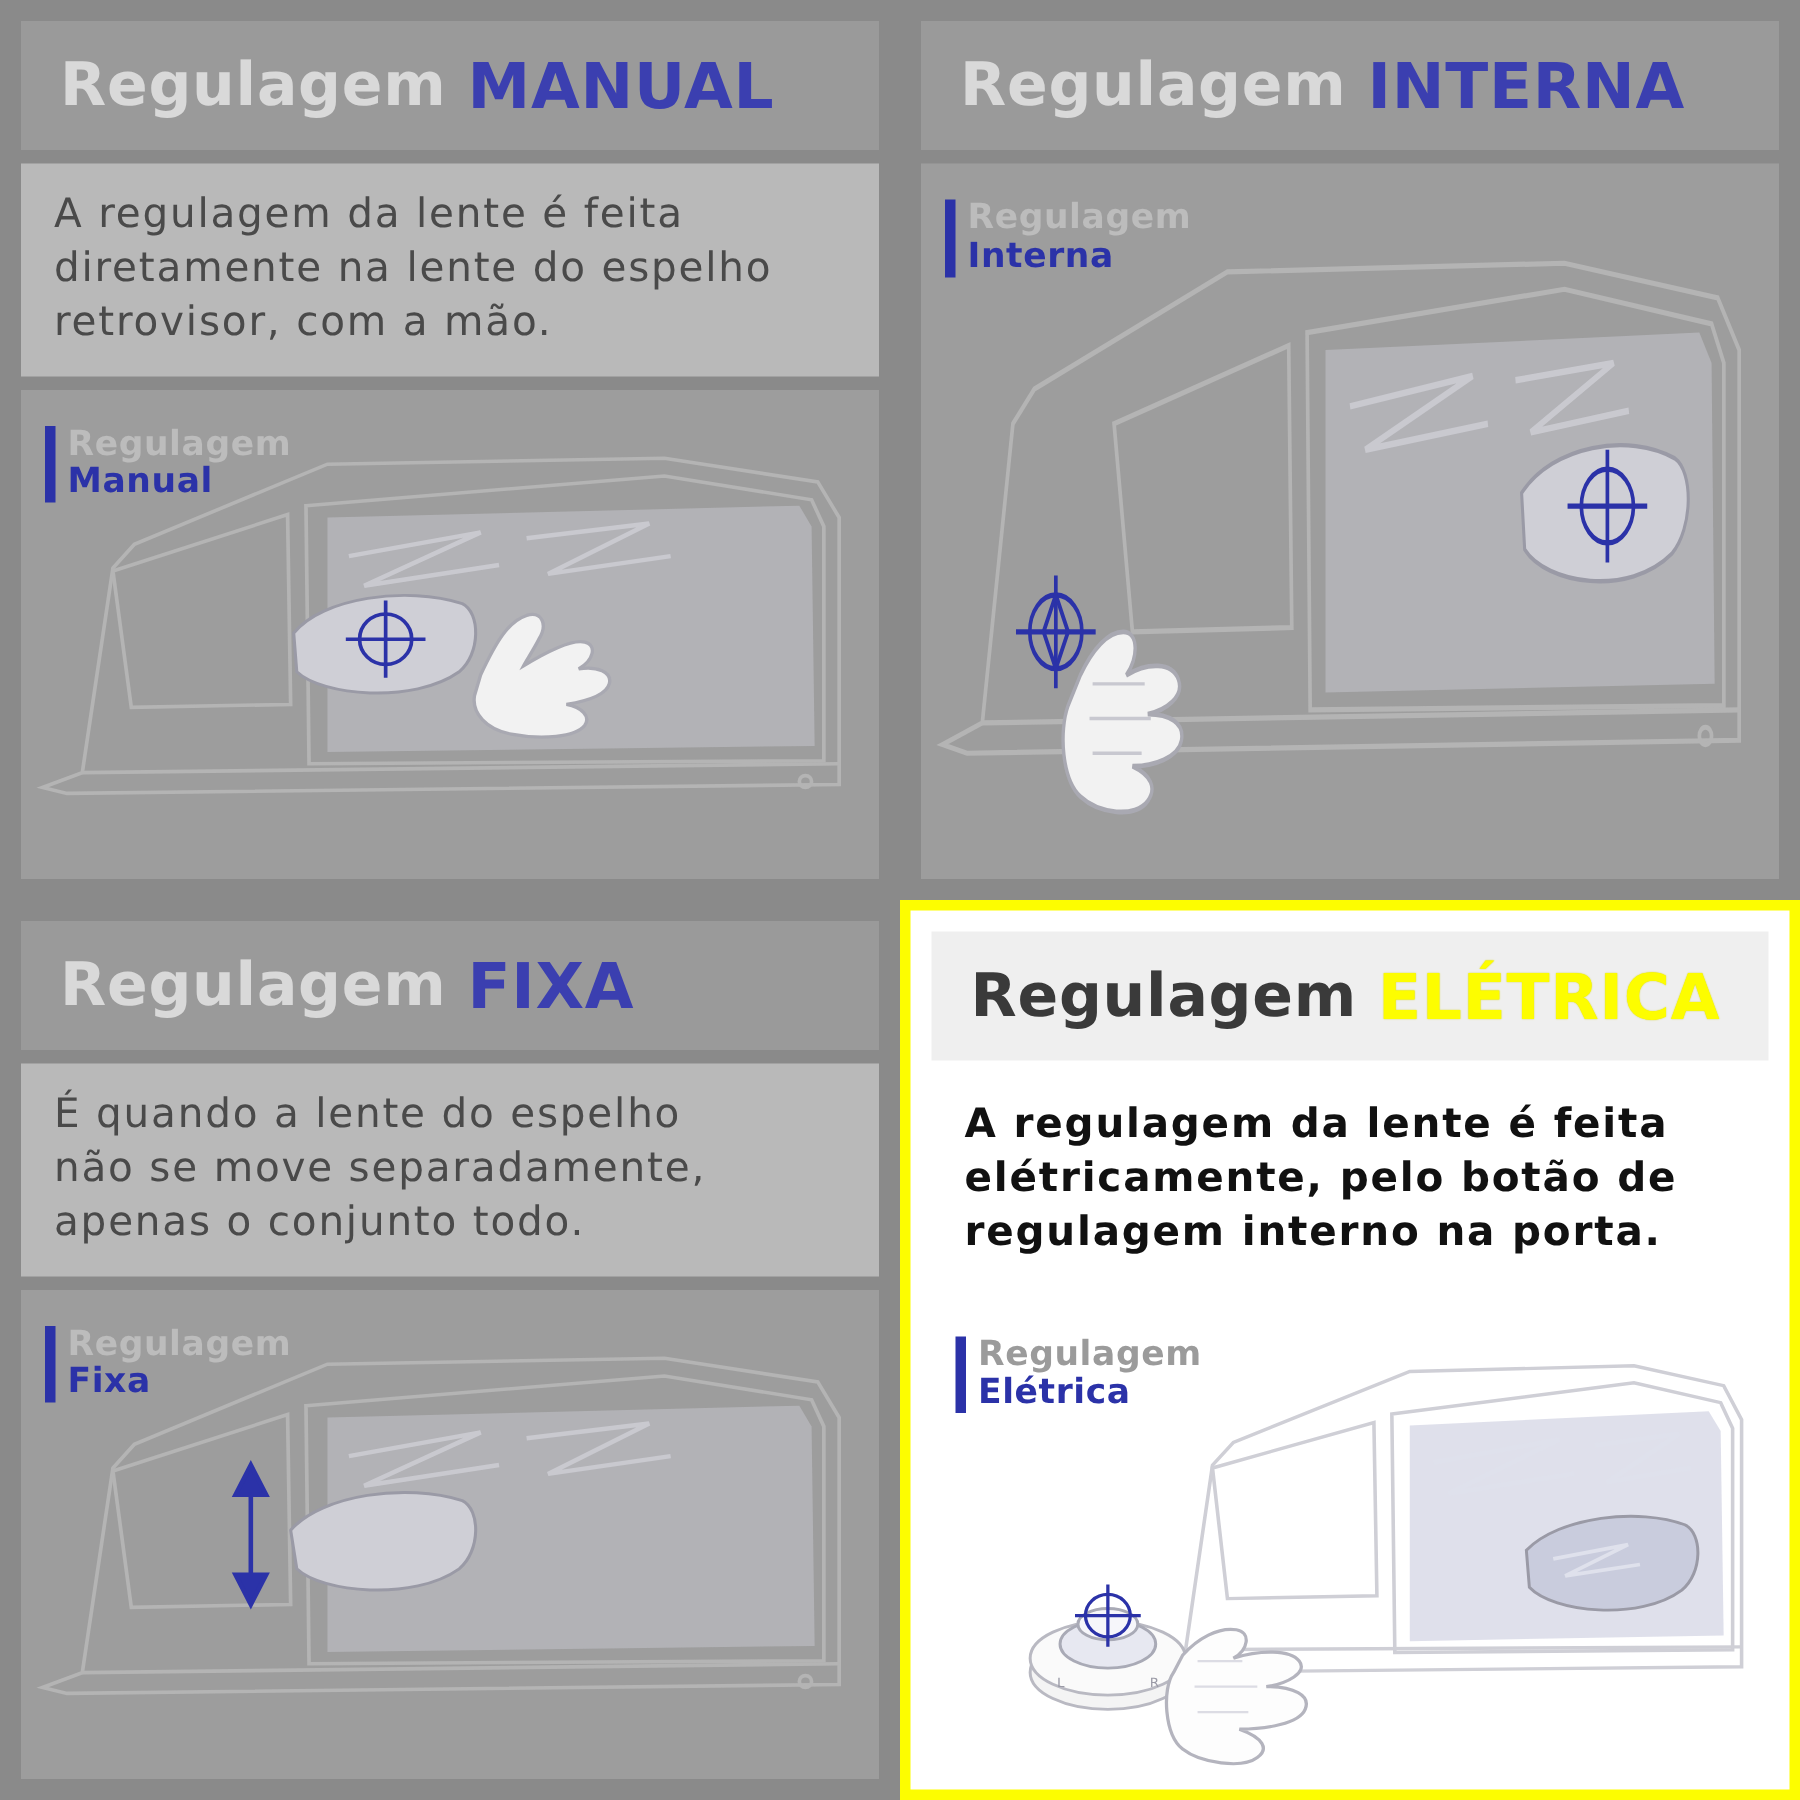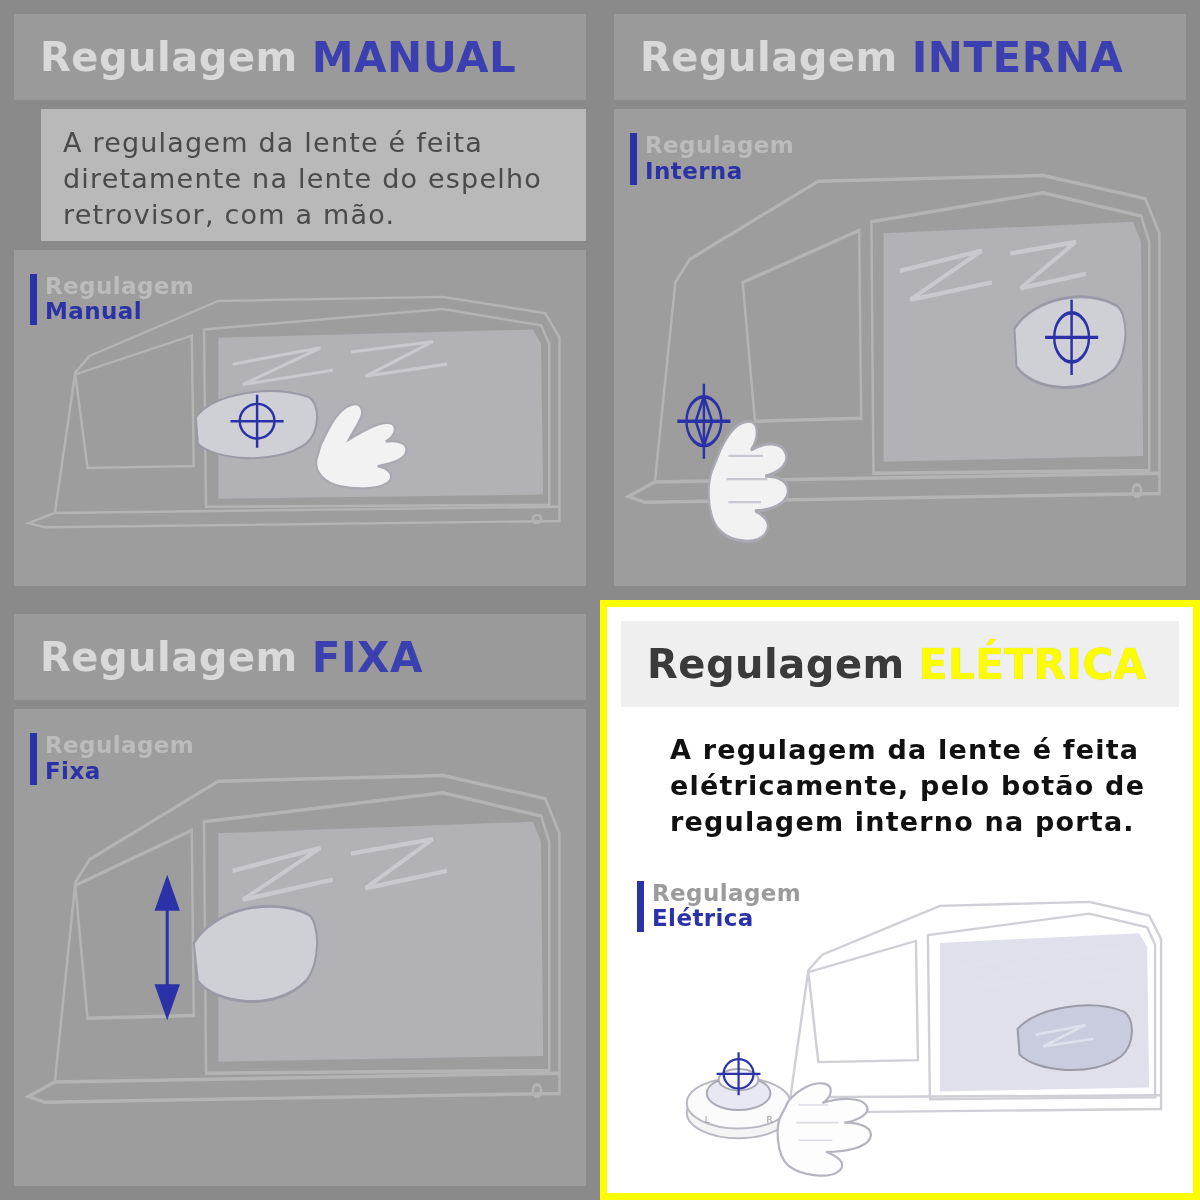--- a/index.html
+++ b/index.html
@@ -73,26 +73,25 @@
   }
 
   
   .desc {
     margin-top: 9px;
     background: #b9b9b9;
     color: #4a4a4a;
     font-size: 27px;
     line-height: 1.33;
     letter-spacing: 1.2px;
-    padding: 16px 18px 8px 22px;
+    padding: 16px 18px 18px 22px;
     box-sizing: border-box;
     flex: 0 0 auto;
     min-height: 124px;
     white-space: pre-line;
-    margin-left: 27px;
   }
   .panel.highlight .desc {
     background: #ffffff;
     color: #111111;
     font-weight: bold;
   }
 
   
   .illus {
     margin-top: 9px;
@@ -253,20 +252,23 @@
         </div>
       </div>
     </div>
   </div>
 
   <div class="panel dim">
     <div class="title-bar">
       <span class="title-main">Regulagem</span>
       <span class="title-accent">FIXA</span>
     </div>
+    <div class="desc">É quando a lente do espelho
+não se move separadamente,
+apenas o conjunto todo.</div>
     <div class="illus">
       <svg viewBox="0 0 560 330" preserveAspectRatio="none">
         <g fill="none" stroke="#b4b4b4" stroke-width="2.4">
           <path d="M14 268 L40 258 L60 120 L74 104 L200 50 L420 46 L520 62 L534 86 L534 266 L30 272 Z"></path>
           <path d="M60 122 L174 84 L176 212 L72 214 Z"></path>
           <path d="M186 78 L420 58 L516 74 L524 92 L524 250 L188 252 Z"></path>
           <path d="M40 258 L534 252"></path>
           <circle cx="512" cy="264" r="4"></circle>
         </g>
         <g fill="#c3c3cb" opacity="0.55">

